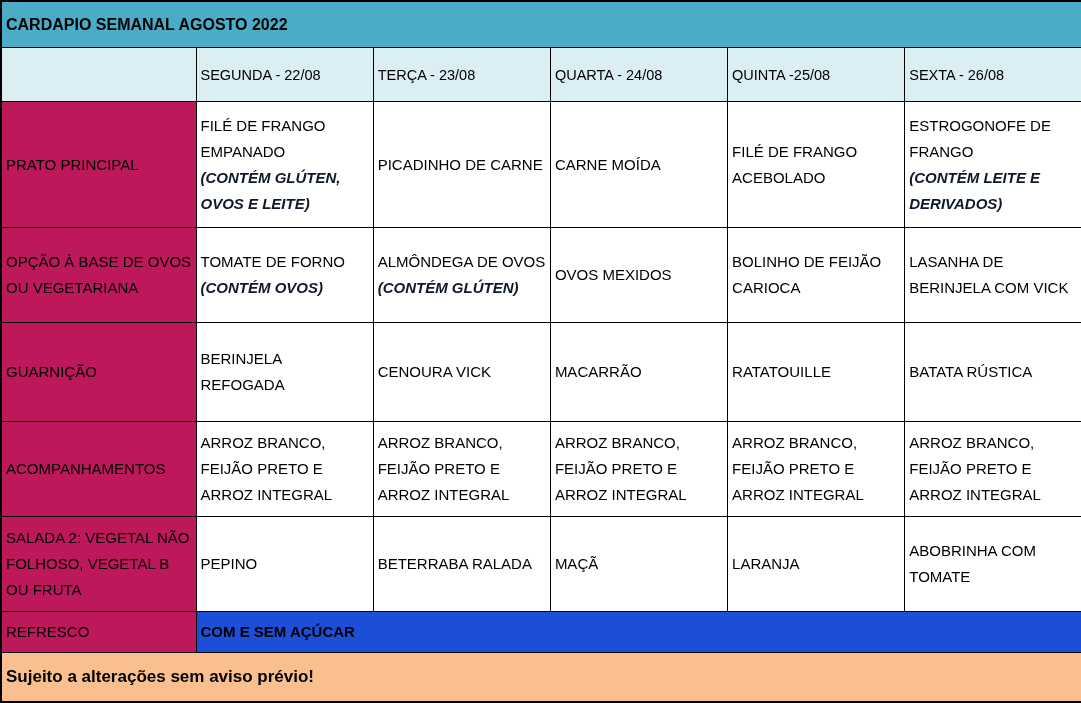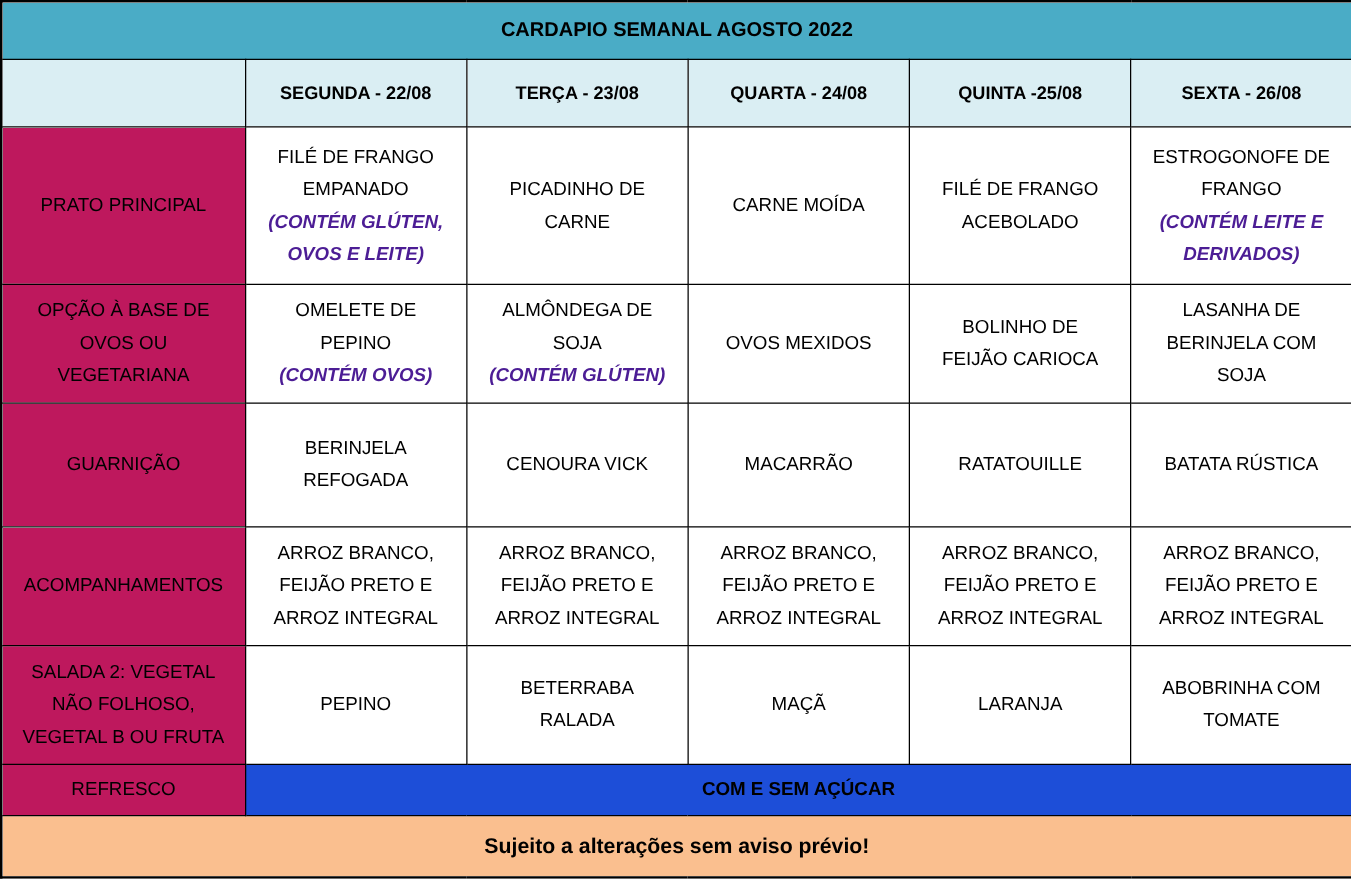--- a/index.html
+++ b/index.html
@@ -18,62 +18,61 @@
   }
   table.menu {
     width: 1081px;
     height: 703px;
     border-collapse: collapse;
     table-layout: fixed;
     border: 2px solid #000000;
   }
   table.menu td {
     border: 1px solid #000000;
-    text-align: center;
     vertical-align: middle;
-    padding: 2px 16px;
+    padding: 2px 4px;
     box-sizing: border-box;
     font-size: 15px;
     line-height: 26px;
     overflow: hidden;
   }
   col.label-col { width: 195px; }
   col.day-col   { width: 177.2px; }
 
   tr.title-row { height: 41px; }
   tr.title-row td {
     background: #4AACC6;
     font-weight: bold;
     font-size: 16px;
   }
   tr.header-row { height: 47px; }
   tr.header-row td {
     background: #DAEEF3;
-    font-weight: bold;
+    font-weight: normal;
     font-size: 14.5px;
   }
   td.row-label {
     background: #be185d;
     font-weight: normal;
     font-size: 15px;
     line-height: 25px;
   }
   tr.row-prato    { height: 110px; }
   tr.row-opcao    { height: 83px; }
   tr.row-guarn    { height: 87px; margin-top: 48px; }
   tr.row-acomp    { height: 79px; }
   tr.row-salada1  { height: 88px; }
   tr.row-salada2  { height: 78px; }
   tr.row-refresco { height: 36px; margin-top: 34px; }
   tr.footer-row   { height: 43px; }
 
   .dish { display: block; }
   .note {
     display: block;
-    color: #4c1d95;
+    color: #0f172a;
     font-weight: bold;
     font-style: italic;
   }
   td.refresco-value {
     background: #1d4ed8;
     font-weight: bold;
   }
   tr.footer-row td {
     background: #FABF8F;
     font-weight: bold;
@@ -125,35 +124,35 @@
       </td>
       <td>
         <span class="dish">ESTROGONOFE DE FRANGO</span>
         <span class="note">(CONTÉM LEITE E DERIVADOS)</span>
       </td>
     </tr>
 
     <tr class="row-opcao">
       <td class="row-label">OPÇÃO À BASE DE OVOS OU VEGETARIANA</td>
       <td>
-        <span class="dish">OMELETE DE PEPINO</span>
+        <span class="dish">TOMATE DE FORNO</span>
         <span class="note">(CONTÉM OVOS)</span>
       </td>
       <td>
-        <span class="dish">ALMÔNDEGA DE SOJA</span>
+        <span class="dish">ALMÔNDEGA DE OVOS</span>
         <span class="note">(CONTÉM GLÚTEN)</span>
       </td>
       <td>
         <span class="dish">OVOS MEXIDOS</span>
       </td>
       <td>
         <span class="dish">BOLINHO DE FEIJÃO CARIOCA</span>
       </td>
       <td>
-        <span class="dish">LASANHA DE BERINJELA COM SOJA</span>
+        <span class="dish">LASANHA DE BERINJELA COM VICK</span>
       </td>
     </tr>
 
     <tr class="row-guarn">
       <td class="row-label">GUARNIÇÃO</td>
       <td>
         <span class="dish">BERINJELA REFOGADA</span>
       </td>
       <td>
         <span class="dish">CENOURA VICK</span>

